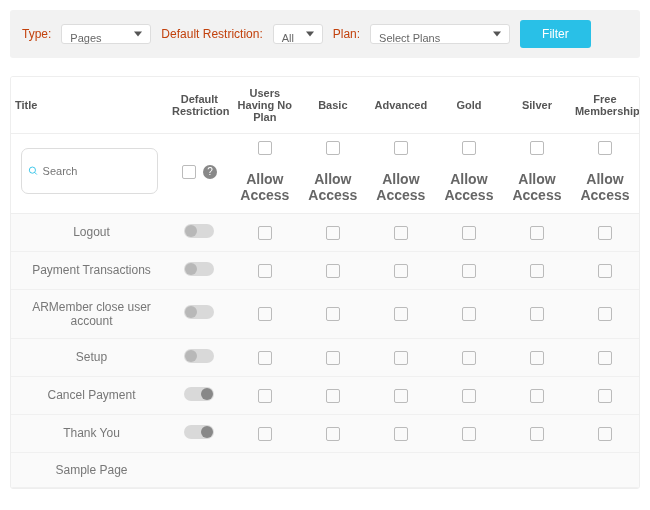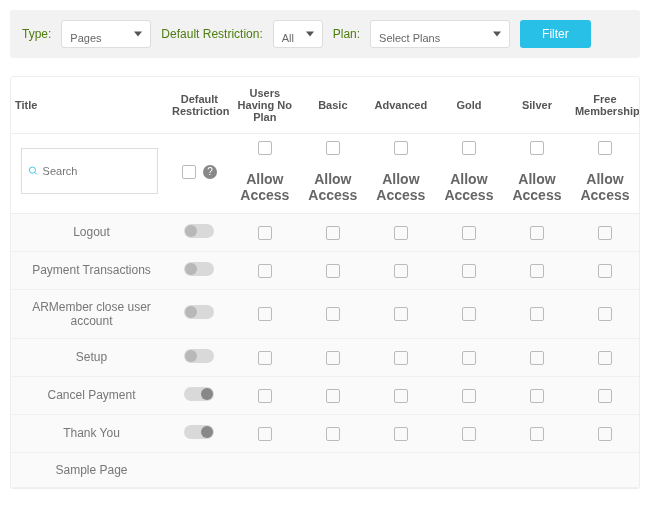--- a/index.html
+++ b/index.html
@@ -1,34 +1,34 @@
 <!DOCTYPE html>
 <html><head>
 <meta charset="utf-8">
 <style>
   * { box-sizing: border-box; margin: 0; padding: 0; }
   body { font-family: -apple-system, BlinkMacSystemFont, "Segoe UI", Arial, sans-serif; font-size: 12px; color: #555; background: #fff; padding: 10px; width: 650px; }
   .filter-bar { background: #f2f2f2; padding: 10px 12px; border-radius: 3px; display: flex; align-items: center; gap: 10px; margin-bottom: 18px; }
-  .filter-bar label { color: #4d7c0f; font-size: 12px; }
-  .sel { position: relative; background: #fff; border: 1px solid #ddd; border-radius: 3px; height: 28px; display: flex; align-items: center; padding: 8px 24px 0 8px; font-size: 11px; color: #666; cursor: pointer; }
+  .filter-bar label { color: #c2410c; font-size: 12px; }
+  .sel { position: relative; background: #fff; border: 1px solid #ddd; border-radius: 3px; height: 20px; display: flex; align-items: center; padding: 8px 24px 0 8px; font-size: 11px; color: #666; cursor: pointer; }
   .sel .caret { position: absolute; right: 8px; top: 50%; transform: translateY(-50%); width: 0; height: 0; border-left: 4px solid transparent; border-right: 4px solid transparent; border-top: 5px solid #555; }
   .sel.type { width: 90px; }
   .sel.restr { width: 50px; }
   .sel.plan { width: 140px; }
   .btn-filter { background: #29c0e7; color: #fff; border: none; border-radius: 3px; padding: 7px 22px; font-size: 12px; cursor: pointer; }
 
   .table-wrap { border: 1px solid #eee; border-radius: 3px; overflow: hidden; }
   table { width: 100%; border-collapse: collapse; table-layout: fixed; }
   thead th { background: #fff; font-size: 11px; color: #555; font-weight: 600; padding: 10px 4px; border-bottom: 1px solid #eee; text-align: center; }
   thead th.title-col { width: 150px; text-align: left; }
   thead th.dr-col { width: 60px; }
   thead th.plan-col { width: 65px; }
 
   tr.head-row2 td { background: #fff; border-bottom: 1px solid #eee; padding: 6px 4px 10px; text-align: center; }
-  .search-box { display: flex; align-items: center; border: 1px solid #ddd; border-radius: 0; padding: 16px 6px; margin: 0 6px; }
+  .search-box { display: flex; align-items: center; border: 1px solid #ddd; border-radius: 7px; padding: 16px 6px; margin: 0 6px; }
   .search-box svg { width: 12px; height: 12px; margin-right: 4px; fill: none; stroke: #29c0e7; stroke-width: 2; }
   .search-box input { border: none; outline: none; font-size: 11px; color: #888; width: 100%; }
   .chk { width: 14px; height: 14px; border: 1px solid #bbb; border-radius: 2px; display: inline-block; cursor: pointer; vertical-align: middle; }
   .allow-lbl { display: block; font-size: 14px; color: #666; font-weight: 600; margin-top: 16px; }
   .help-icon { display: inline-flex; width: 14px; height: 14px; background: #888; color: #fff; border-radius: 50%; font-size: 10px; align-items: center; justify-content: center; margin-left: 4px; vertical-align: middle; }
 
   tbody.data tr td { padding: 10px 6px; text-align: center; border-bottom: 1px solid #f0f0f0; font-size: 12px; color: #777; background: #fafafa; }
   tbody.data tr td.title-cell { text-align: center; padding-left: 10px; }
   .toggle { width: 30px; height: 14px; background: #d9d9d9; border-radius: 8px; display: inline-block; position: relative; cursor: pointer; }
   .toggle::after { content: ""; position: absolute; left: 1px; top: 1px; width: 12px; height: 12px; background: #b8b8b8; border-radius: 50%; }

